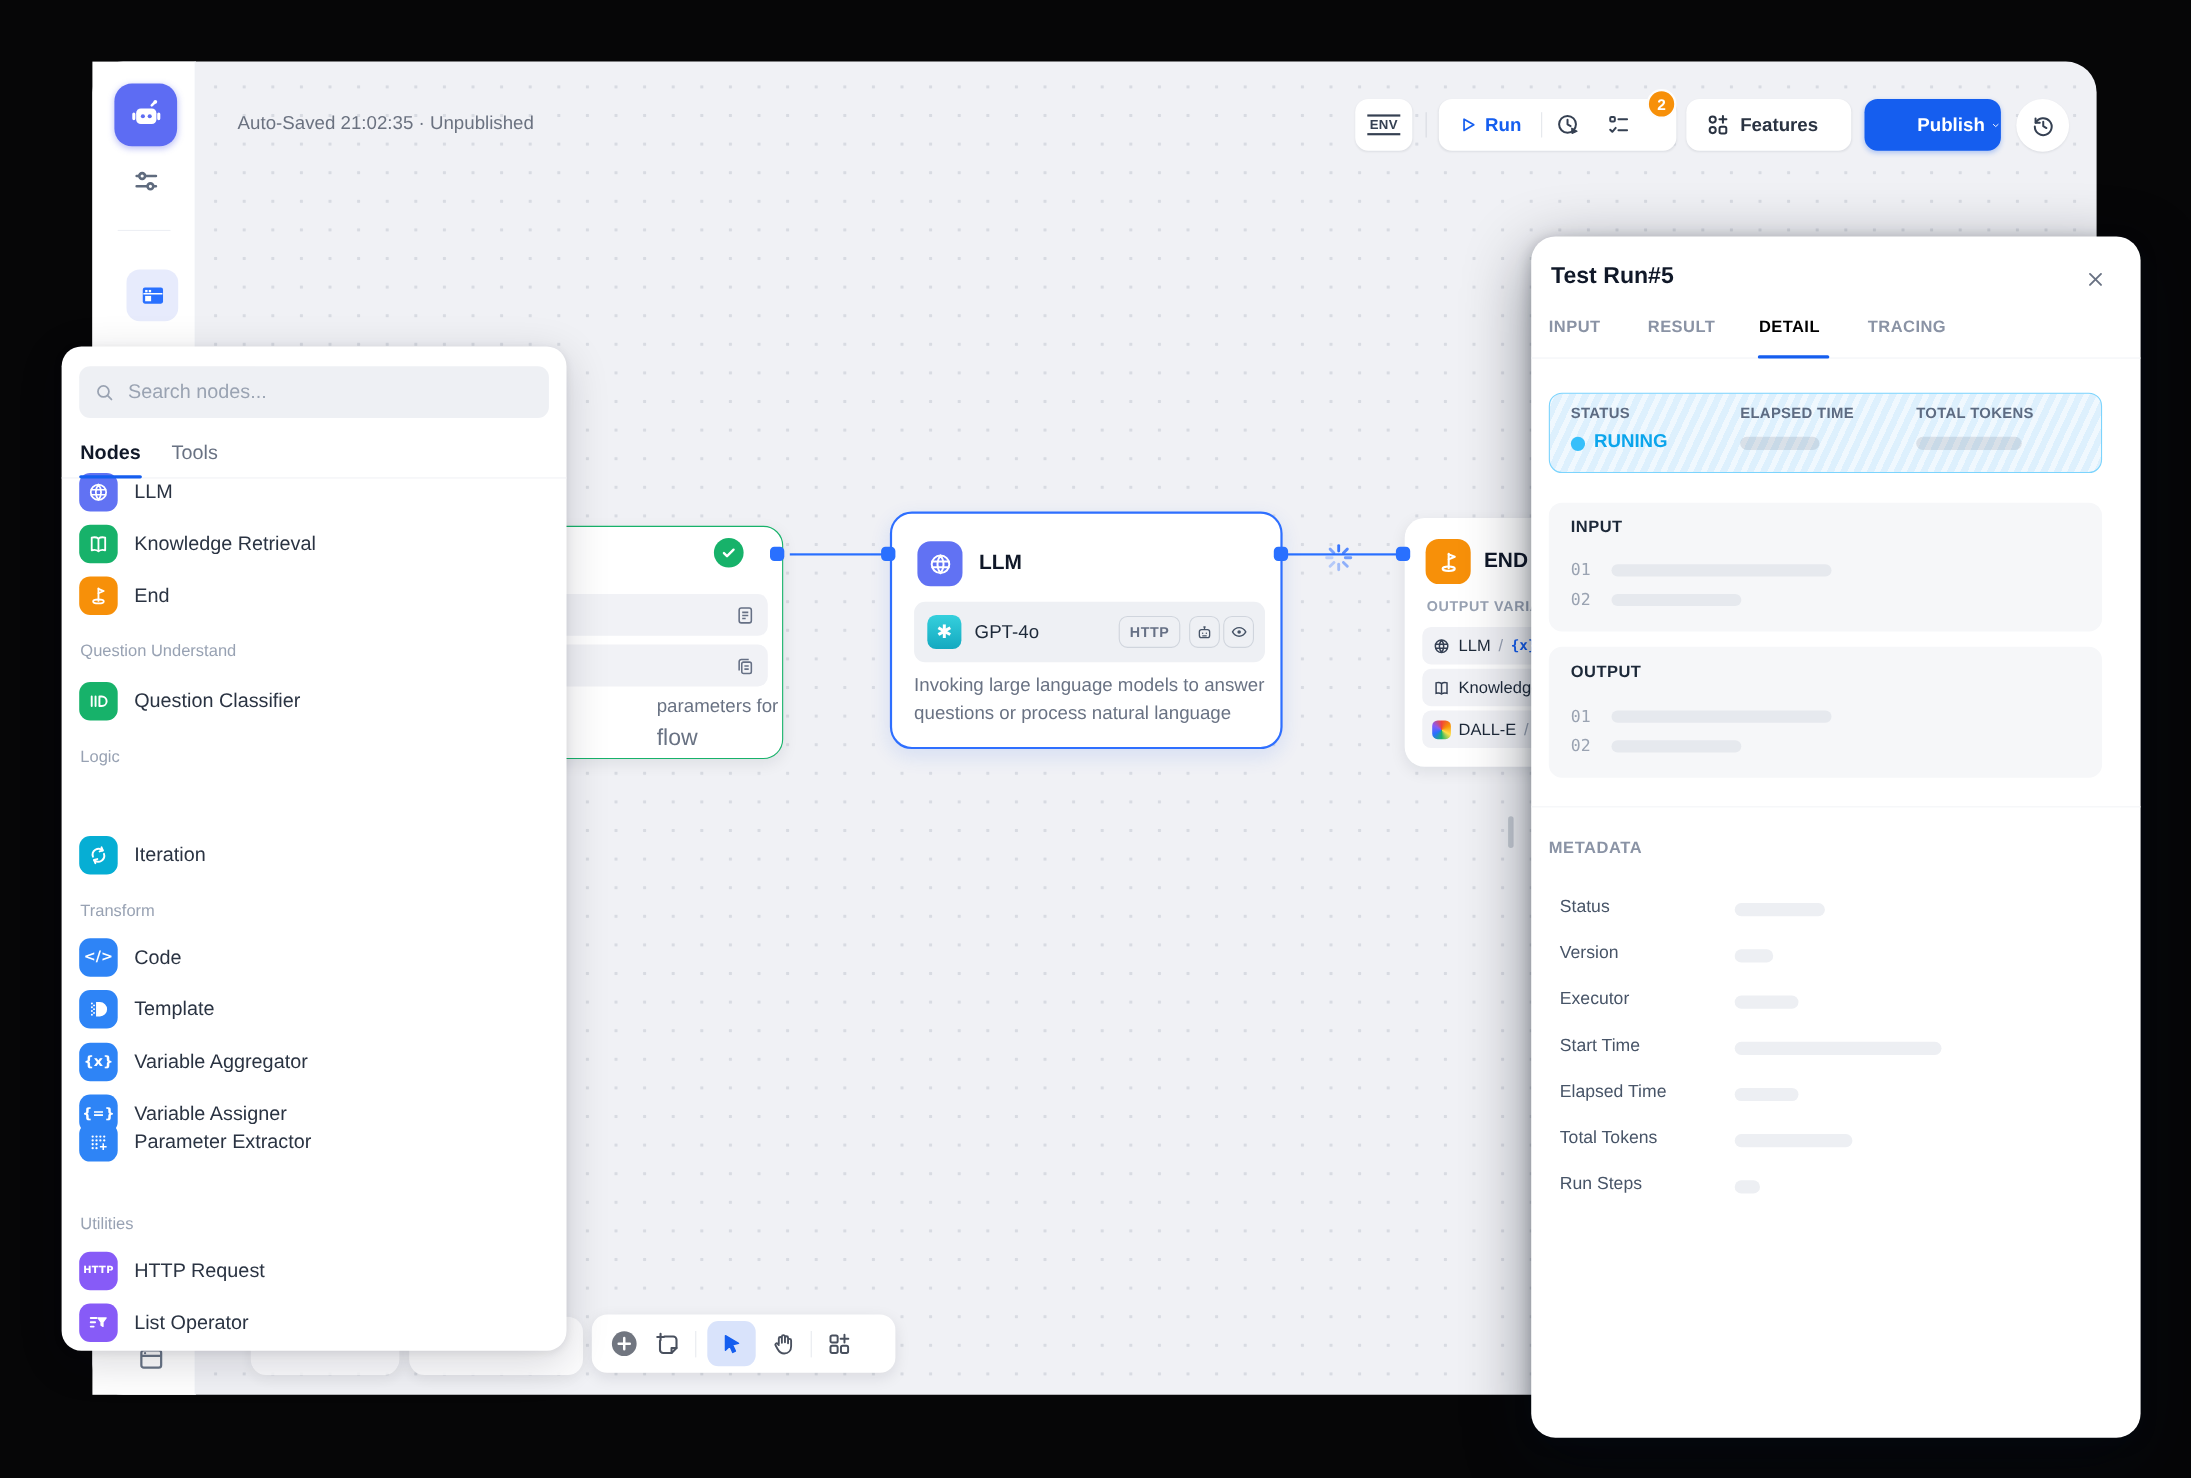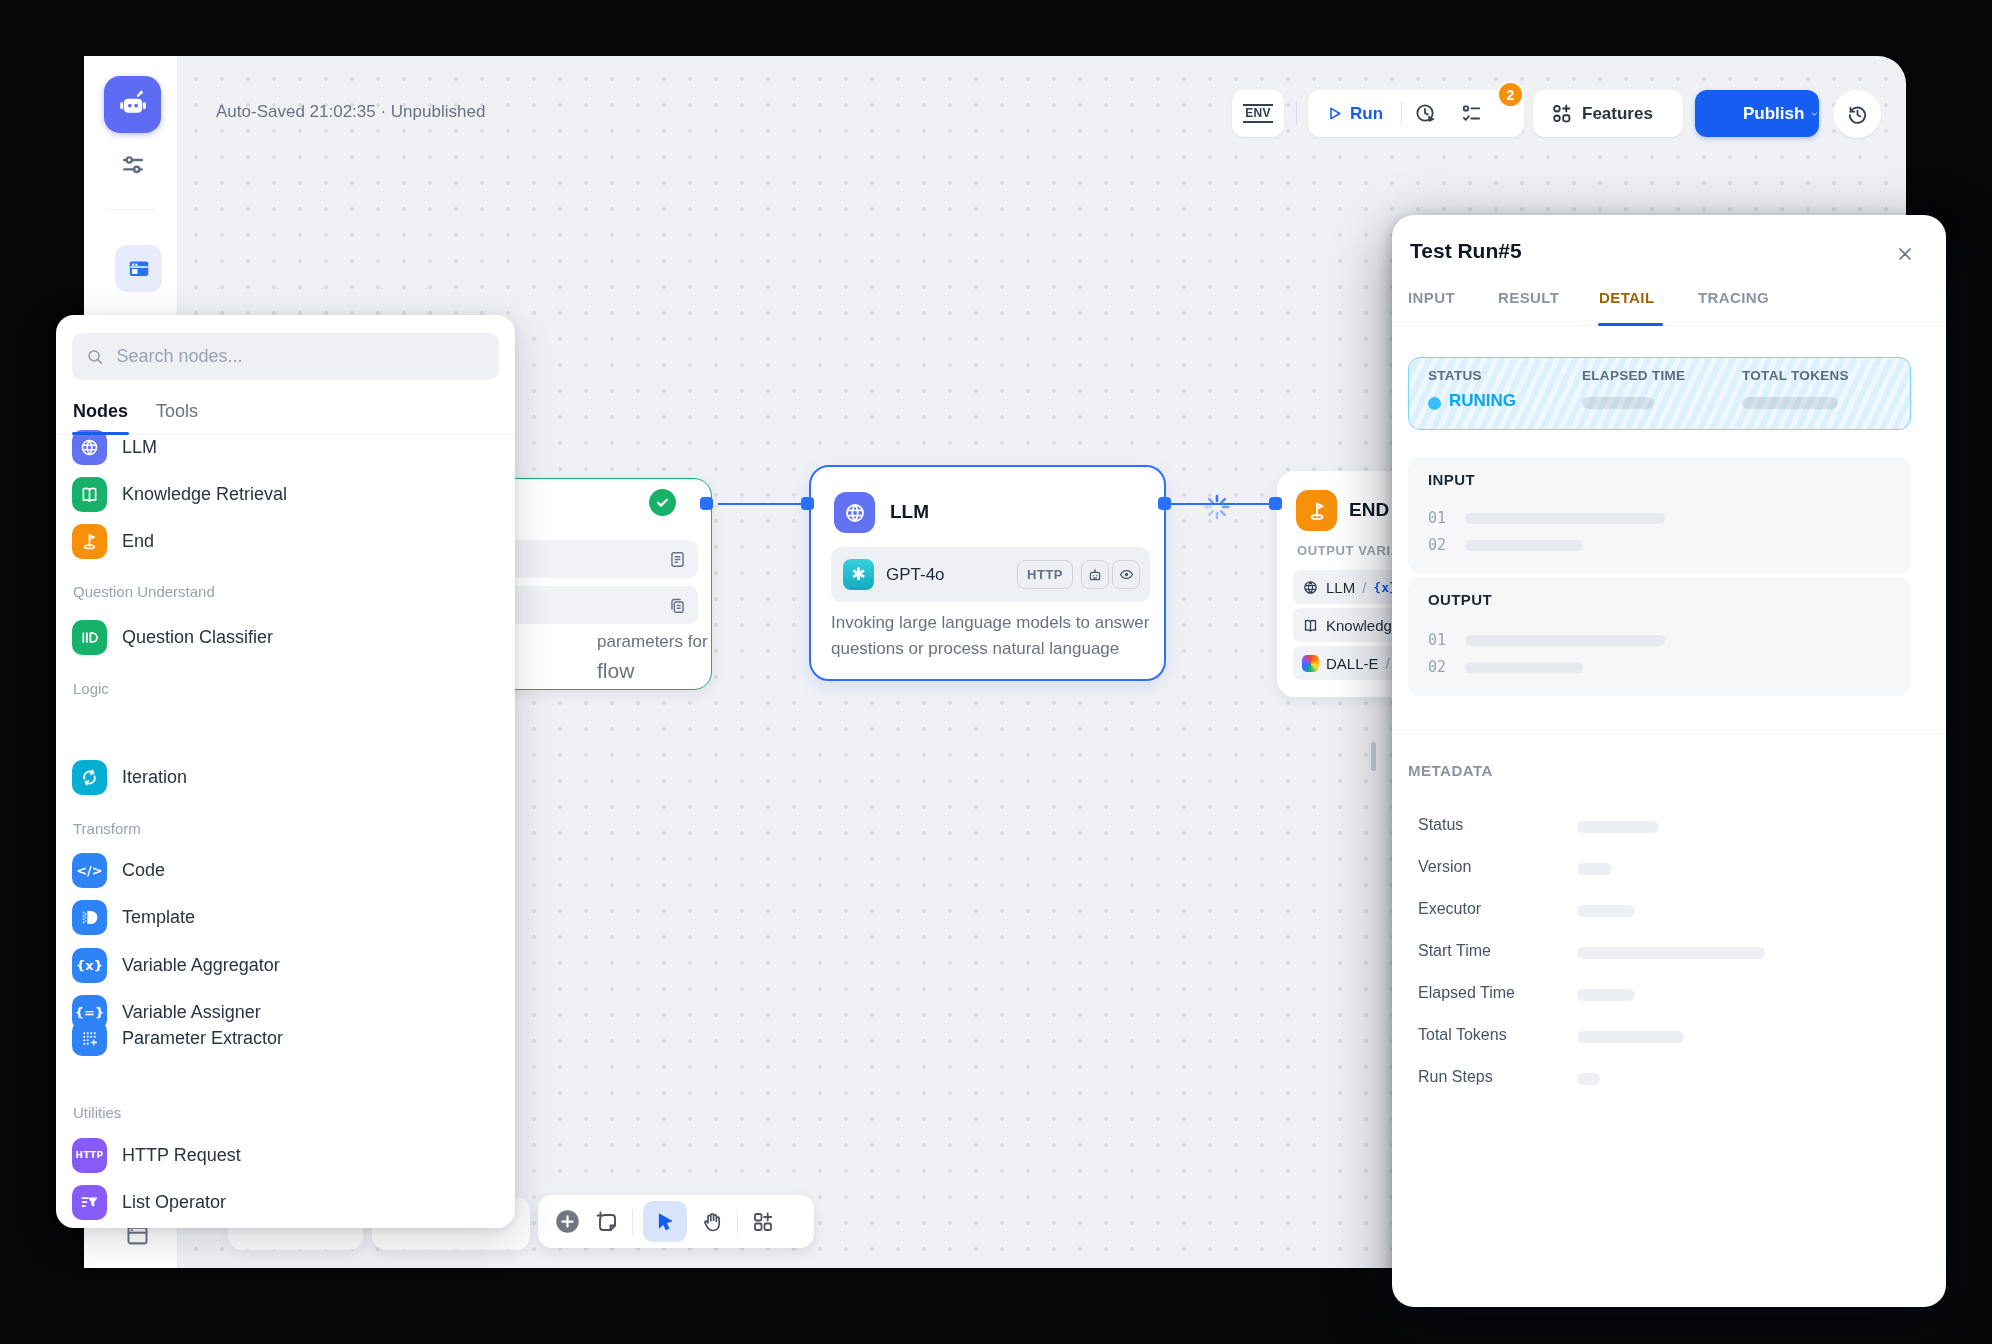--- a/index.html
+++ b/index.html
@@ -83,34 +83,34 @@
   .np-sec{left:17px;font-size:15px;color:#98a2b3;}
   .c-indigo{background:#6172f3;}.c-green{background:#17b26a;}.c-orange{background:#f79009;}
   .c-cyan{background:#06aed4;}.c-blue{background:#2e84f6;}.c-violet{background:#875bf7;}
   .glyph-txt{font-weight:bold;color:#fff;font-family:"DejaVu Sans",sans-serif;}
 
   
   #test-panel{left:1392px;top:215px;width:554px;height:1092px;background:#fff;border-radius:22px;box-shadow:0 18px 60px rgba(5,10,25,.45),0 4px 14px rgba(5,10,25,.25);z-index:5;}
   #tp-title{left:18px;top:24px;font-size:21px;font-weight:bold;color:#101828;}
   #tp-close{left:500px;top:26px;width:26px;height:26px;color:#697283;display:flex;align-items:center;justify-content:center;}
   .tp-tab{top:74px;font-size:15px;font-weight:bold;letter-spacing:.4px;color:#8a93a5;}
-  #tpt-0{left:16px;}#tpt-1{left:106px;}#tpt-2{left:207px;color:#a16207;text-align:center;}#tpt-3{left:306px;}
+  #tpt-0{left:16px;}#tpt-1{left:106px;}#tpt-2{left:207px;color:#000000;text-align:center;}#tpt-3{left:306px;}
   #tp-tab-underline{left:206px;top:108px;width:65px;height:3px;background:#155eef;border-radius:2px;z-index:1;}
   #tp-tab-line{left:0;top:110px;width:554px;height:1px;background:#f2f4f7;}
 
   #status-banner{left:16px;top:142px;width:503px;height:73px;border:1px solid #7cd4fd;border-radius:12px;box-sizing:border-box;
     background:repeating-linear-gradient(115deg,rgba(255,255,255,.55) 0 5px,rgba(255,255,255,0) 5px 11px),#ddf0fd;}
   .sb-label{top:10px;font-size:13.5px;font-weight:600;letter-spacing:.3px;color:#5d6b82;}
   #sb-status-val{left:40px;top:33px;font-size:17px;font-weight:bold;color:#0ba5ec;}
   #sb-dot{left:19px;top:39px;width:13px;height:13px;border-radius:50%;background:#36bffa;}
   .sb-bar{top:39px;height:12px;border-radius:6px;background:rgba(16,24,40,.10);}
 
   .tp-card{left:16px;width:503px;background:#f6f7f9;border-radius:12px;}
   #input-card{top:242px;height:117px;}
-  #output-card{top:362px;height:119px;}
+  #output-card{top:373px;height:119px;}
   .card-title{left:20px;top:14px;font-size:15px;font-weight:bold;letter-spacing:.4px;color:#1d2939;}
   .idx{font-family:"DejaVu Sans Mono",monospace;font-size:15px;color:#9aa3b2;}
   .card-bar{height:11px;border-radius:6px;background:#e6e9ee;}
 
   #tp-meta-line{left:0;top:518px;width:554px;height:1px;background:#f2f4f7;}
   #meta-title{left:16px;top:547px;font-size:15px;font-weight:600;letter-spacing:.5px;color:#8a93a5;}
   .meta-label{left:26px;font-size:16px;color:#475467;}
   .meta-bar{left:185px;height:12px;border-radius:6px;background:#edeff3;}
 
   svg{display:block;}

